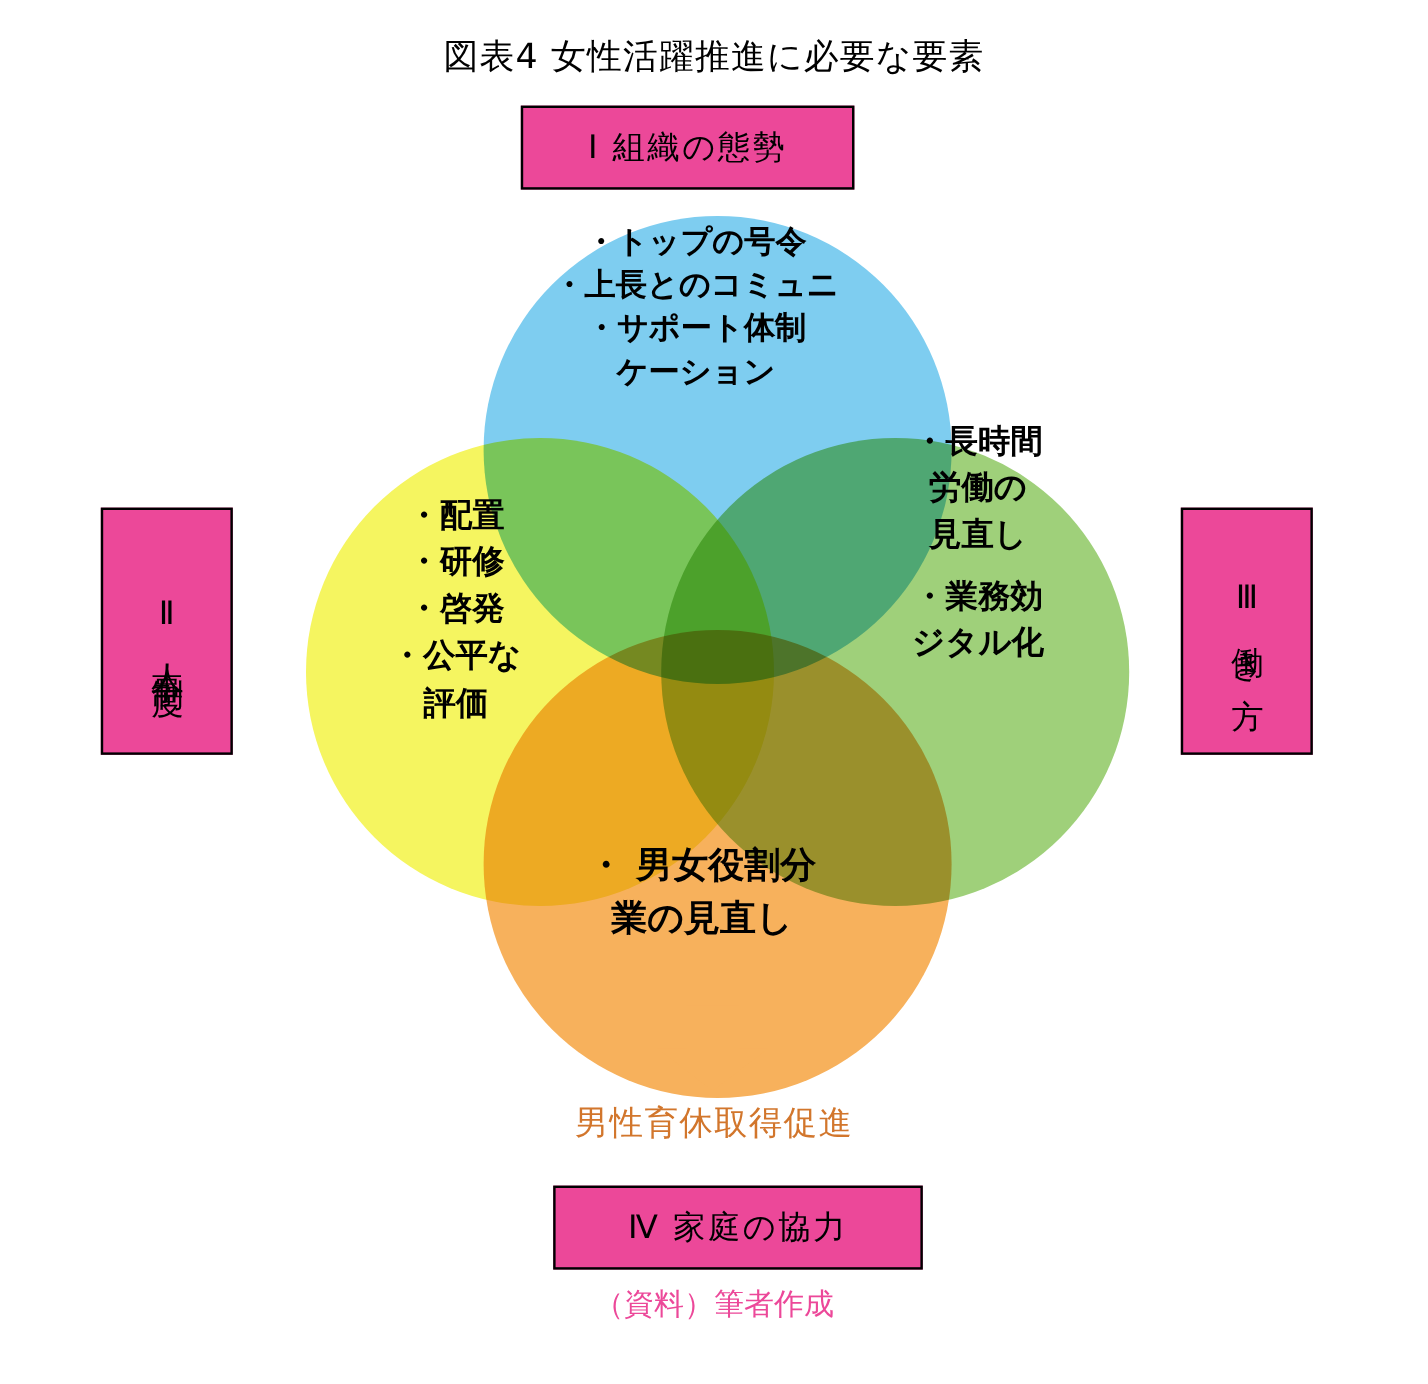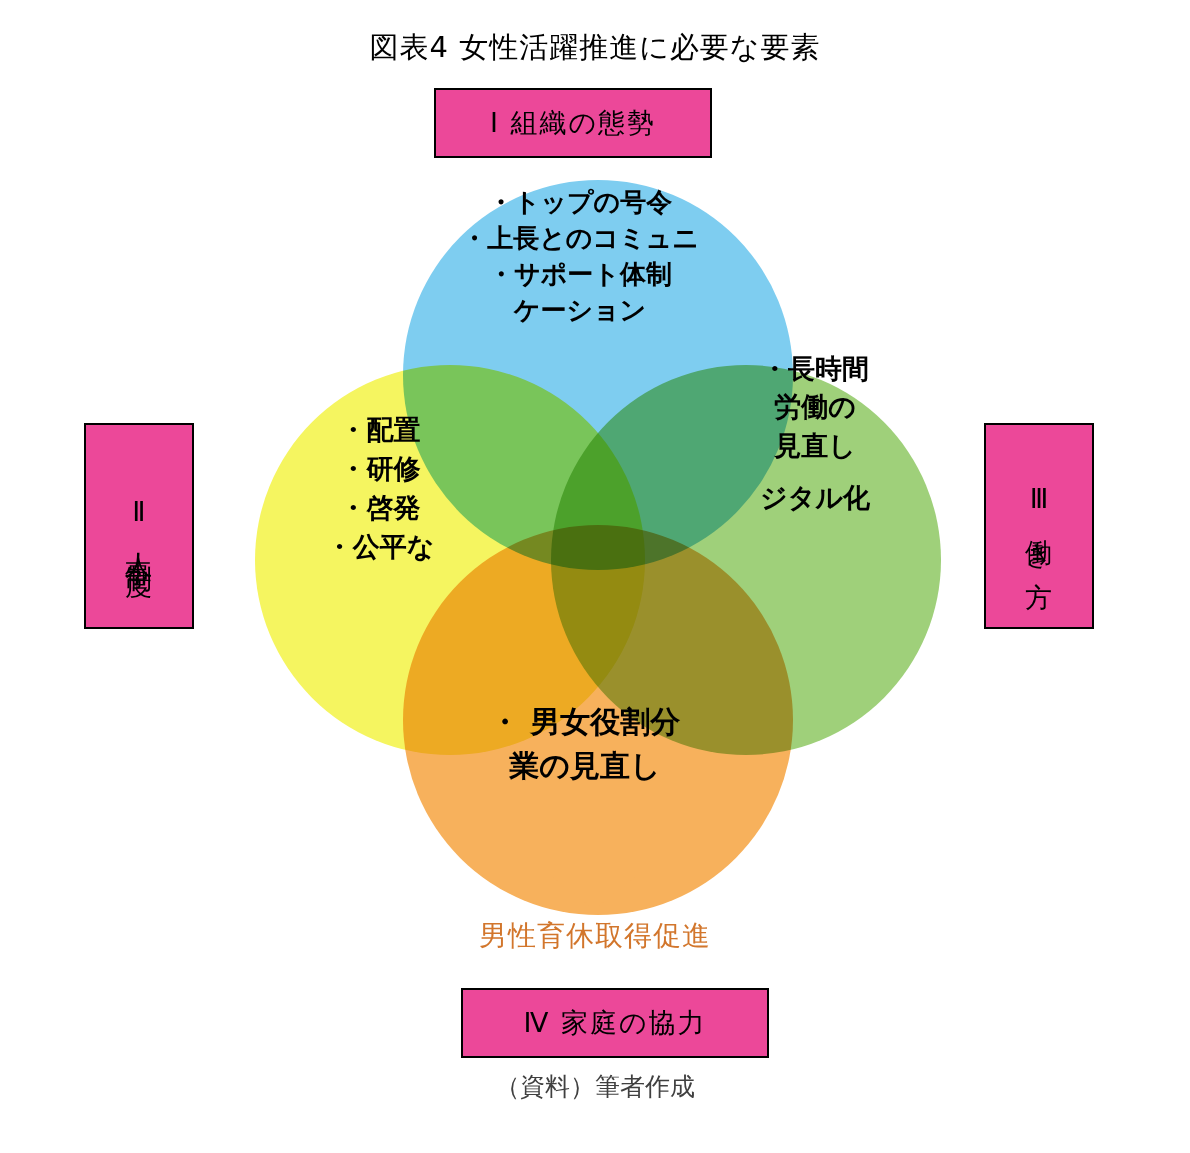--- a/index.html
+++ b/index.html
@@ -200,21 +200,21 @@
   }
 
   
   #source-note {
     position: absolute;
     left: 0;
     top: 1070px;
     width: 1190px;
     text-align: center;
     font-size: 25px;
-    color: #404040;
+    color: #ec4899;
     font-family: "DejaVu Sans", sans-serif;
   }
 </style>
 </head>
 <body>
 
 <div id="figure-title">図表4 女性活躍推進に必要な要素</div>
 
 <div class="label-box" id="box-top">
   <span>Ⅰ  組織の態勢</span>
@@ -246,29 +246,31 @@
   <div>・上長とのコミュニ</div>
   <div>・サポート体制</div>
   <div>ケーション</div>
 </div>
 
 <div class="venn-text" id="text-left">
   <div>・配置</div>
   <div>・研修</div>
   <div>・啓発</div>
   <div>・公平な</div>
+  <div>評価</div>
 </div>
 
 <div class="venn-text" id="text-right">
   <div class="grp">
     <div>・長時間</div>
     <div>労働の</div>
     <div>見直し</div>
   </div>
   <div class="grp">
+    <div>・業務効</div>
     <div>ジタル化</div>
   </div>
 </div>
 
 <div class="venn-text" id="text-bottom">
   <div>・ 男女役割分</div>
   <div>業の見直し</div>
 </div>
 
 <svg id="arrow" viewBox="0 0 96 72">

